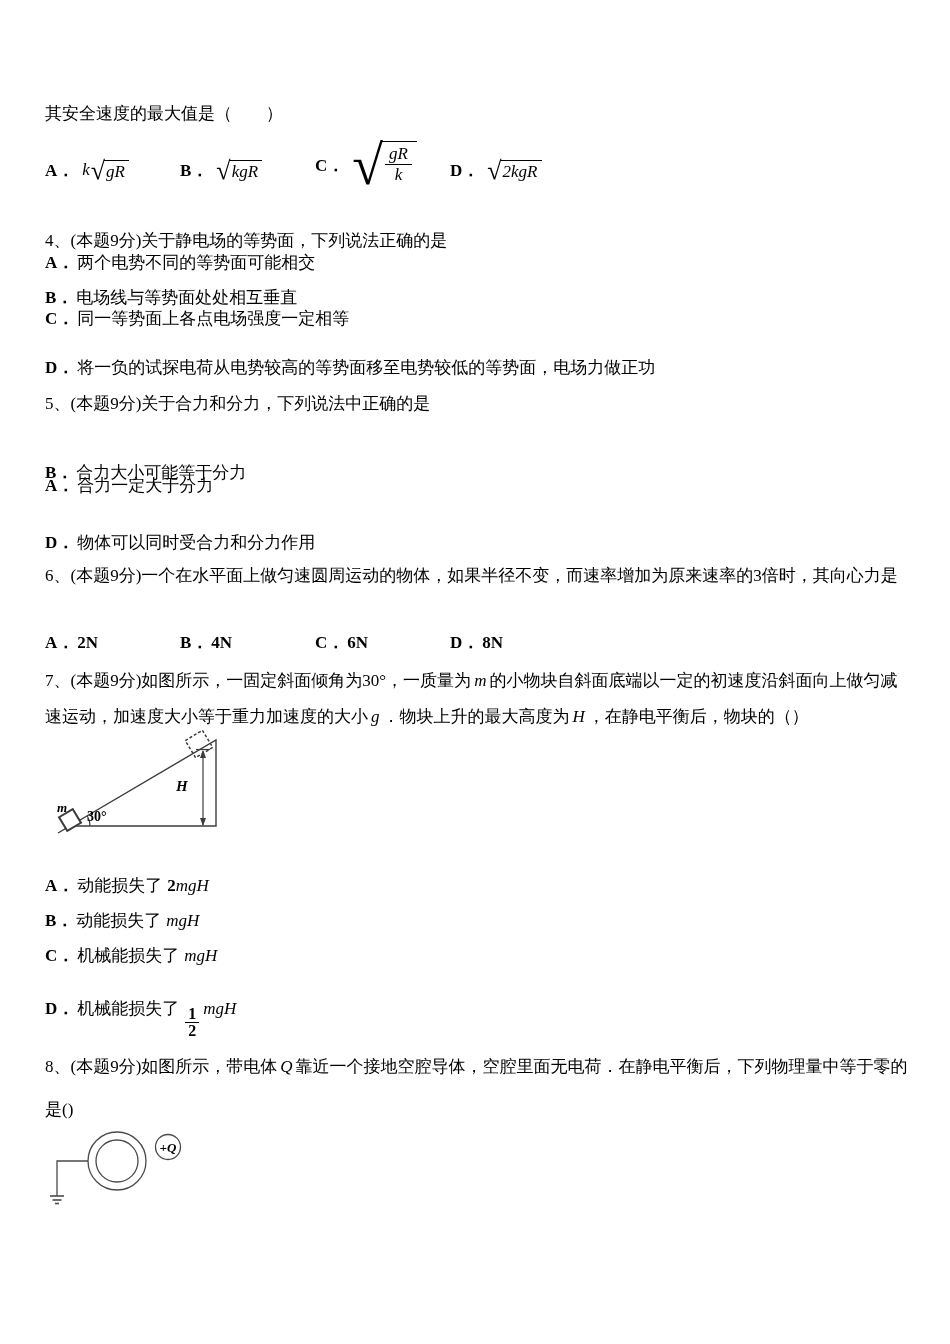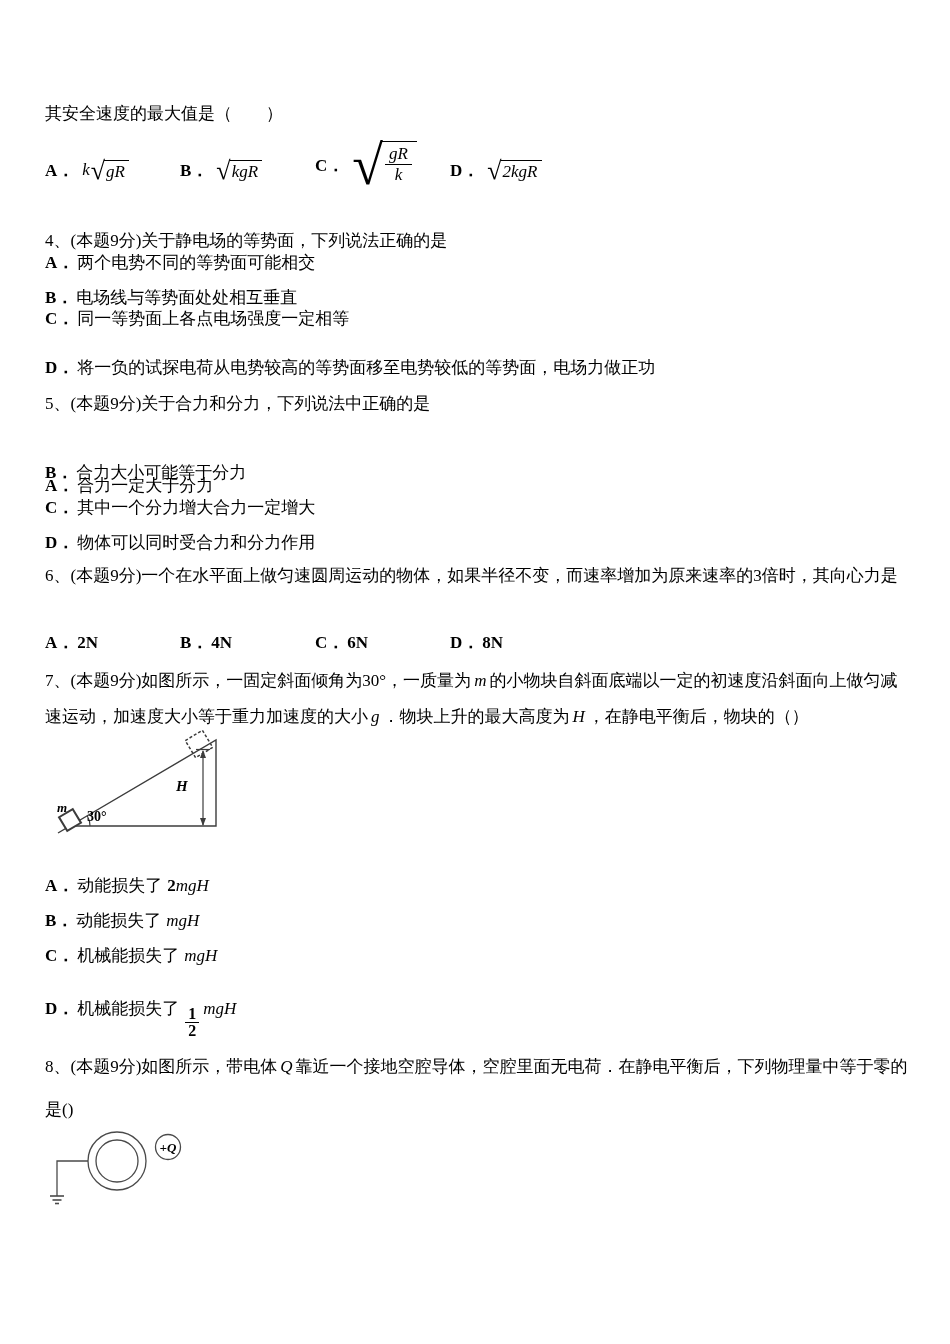--- a/index.html
+++ b/index.html
@@ -81,21 +81,20 @@
 
   <div class="line" style="left:45px; top:218px;margin-top:12px;">4、(本题9分)关于静电场的等势面，下列说法正确的是</div>
   <div class="line" style="left:45px; top:252px;"><span class="opt-label">A．</span><span>两个电势不同的等势面可能相交</span></div>
   <div class="line" style="left:45px; top:287px;"><span class="opt-label">B．</span><span>电场线与等势面处处相互垂直</span></div>
   <div class="line" style="left:45px; top:308px;"><span class="opt-label">C．</span><span>同一等势面上各点电场强度一定相等</span></div>
   <div class="line" style="left:45px; top:357px;"><span class="opt-label">D．</span><span>将一负的试探电荷从电势较高的等势面移至电势较低的等势面，电场力做正功</span></div>
 
   <div class="line" style="left:45px; top:393px;">5、(本题9分)关于合力和分力，下列说法中正确的是</div>
   <div class="line" style="left:45px; top:427px;margin-top:48px;"><span class="opt-label">A．</span><span>合力一定大于分力</span></div>
   <div class="line" style="left:45px; top:462px;"><span class="opt-label">B．</span><span>合力大小可能等于分力</span></div>
-  <div class="line" style="left:45px; top:497px;"><span class="opt-label">C．</span><span>其中一个分力增大合力一定增大</span></div>
   <div class="line" style="left:45px; top:532px;"><span class="opt-label">D．</span><span>物体可以同时受合力和分力作用</span></div>
 
   <div class="line" style="left:45px; top:565px;">6、(本题9分)一个在水平面上做匀速圆周运动的物体，如果半径不变，而速率增加为原来速率的3倍时，其向心力是</div>
   <div class="line bold-opt" style="left:45px;  top:632px;"><span class="opt-label">A．</span><span>2N</span></div>
   <div class="line bold-opt" style="left:180px; top:632px;"><span class="opt-label">B．</span><span>4N</span></div>
   <div class="line bold-opt" style="left:315px; top:632px;"><span class="opt-label">C．</span><span>6N</span></div>
   <div class="line bold-opt" style="left:450px; top:632px;"><span class="opt-label">D．</span><span>8N</span></div>
 
   <div class="line" style="left:45px; top:670px;"><span>7、(本题9分)如图所示，一固定斜面倾角为30°，一质量为</span><span class="var">m</span><span>的小物块自斜面底端以一定的初速度沿斜面向上做匀减</span></div>
   <div class="line" style="left:45px; top:706px;"><span>速运动，加速度大小等于重力加速度的大小</span><span class="var">g</span><span>．物块上升的最大高度为</span><span class="var">H</span><span>，在静电平衡后，物块的（）</span></div>

